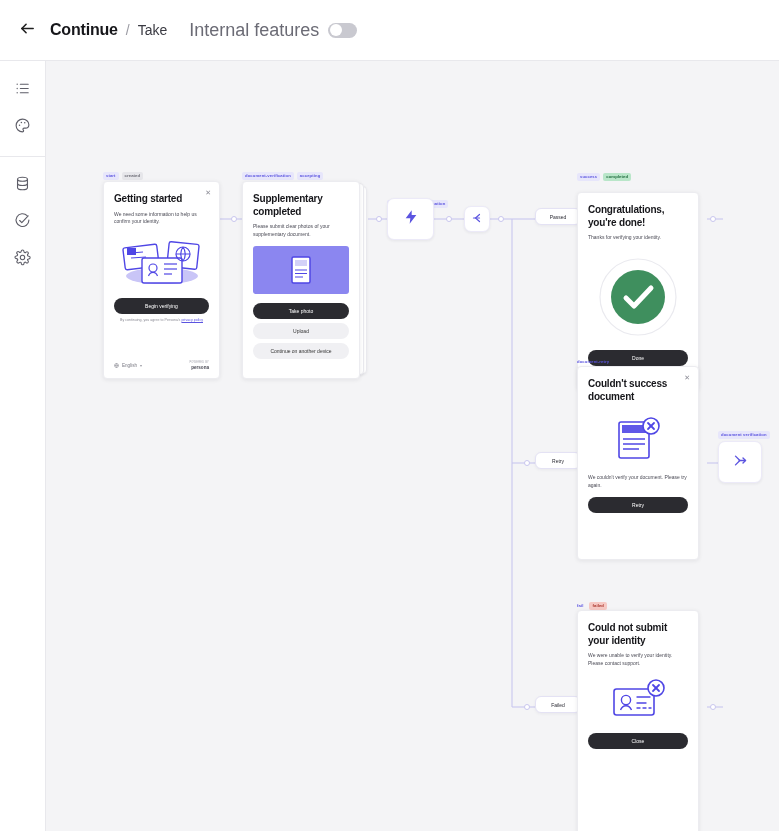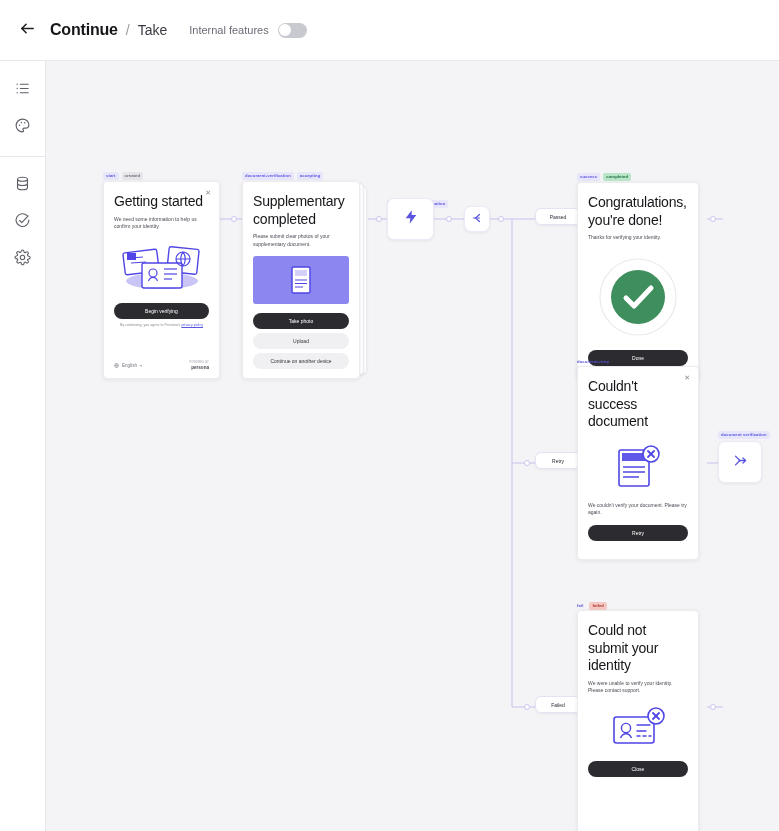--- a/index.html
+++ b/index.html
@@ -22,21 +22,21 @@
   #back-btn {
     width:26px; height:26px; display:flex; align-items:center; justify-content:center;
     cursor:pointer; color:#202020;
   }
   #back-btn svg { width:17px; height:17px; }
   .crumb-title {
     font-size:16px; font-weight:700; color:#16161a; margin-left:10px; letter-spacing:-0.2px;
   }
   .crumb-sep { font-size:14px; color:#9b9ba3; margin:0 8px; }
   .crumb-sub { font-size:14px; color:#3a3a42; font-weight:400; }
-  .toggle-label { font-size:11px; color:#6b6b75; margin-left:22px; }
+  .toggle-label { font-size:18px; color:#6b6b75; margin-left:22px; }
   .toggle {
     margin-left:9px; width:29px; height:15px; border-radius:8px; background:#c9c9d0;
     position:relative; cursor:pointer;
   }
   .toggle .knob {
     position:absolute; left:1.5px; top:1.5px; width:12px; height:12px;
     border-radius:50%; background:#fff;
   }
 
   
@@ -78,21 +78,21 @@
 
   
   .screen {
     position:absolute; background:#fff; border-radius:4px;
     border:1px solid #ececf0;
     box-shadow:0 1px 4px rgba(20,20,40,.08);
     overflow:hidden;
   }
   .screen-inner { padding:11px 10px 0 10px; height:100%; display:flex; flex-direction:column; }
   .s-close { position:absolute; right:8px; top:7px; font-size:7px; color:#8d8d97; cursor:pointer; }
-  .s-title { font-size:14px; font-weight:400; color:#16161a; letter-spacing:-0.2px; line-height:1.25; margin-bottom:5px; }
+  .s-title { font-size:10px; font-weight:700; color:#16161a; letter-spacing:-0.2px; line-height:1.25; margin-bottom:5px; }
   .s-body { font-size:5px; color:#4a4a55; line-height:1.5; margin-bottom:8px; }
   .btn-dark {
     background:#2b2b30; color:#fff; border-radius:12px; text-align:center;
     font-size:5px; padding:5px 0; cursor:pointer; margin-bottom:4px;
   }
   .btn-light {
     background:#f0f0f3; color:#333; border-radius:12px; text-align:center;
     font-size:5px; padding:5px 0; cursor:pointer; margin-bottom:4px;
   }
   .legal { font-size:3.6px; color:#8b8b95; text-align:center; line-height:1.4; }
@@ -364,21 +364,21 @@
     <span>Retry</span>
   </div>
   <div class="pill" style="left:489px; top:635px; width:46px; height:17px;">
     <span>Failed</span>
   </div>
 
   <div class="node-tagrow" style="left:531px; top:112px;">
     <span class="tag blue">success</span>
     <span class="tag green">completed</span>
   </div>
-  <div class="screen" style="left:531px; top:121px; width:122px; height:198px;">
+  <div class="screen" style="left:531px; top:131px; width:122px; height:198px;">
     <div class="screen-inner">
       <div class="s-title">Congratulations, you're done!</div>
       <div class="s-body">Thanks for verifying your identity.</div>
       <div class="illus" style="margin:8px 0 14px 0;">
         <svg width="78" height="78" viewBox="0 0 78 78">
           <circle cx="39" cy="39" r="38" fill="none" stroke="#eaeaef" stroke-width="1.2"></circle>
           <circle cx="39" cy="39" r="27" fill="#3f8f5e"></circle>
           <polyline points="27,40 35,48 52,30" fill="none" stroke="#fff" stroke-width="5" stroke-linecap="round" stroke-linejoin="round"></polyline>
         </svg>
       </div>

